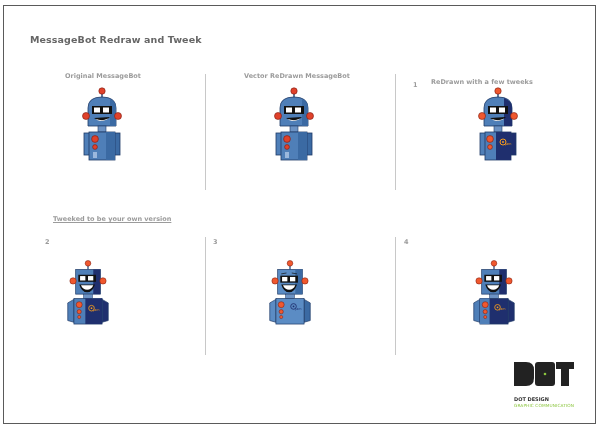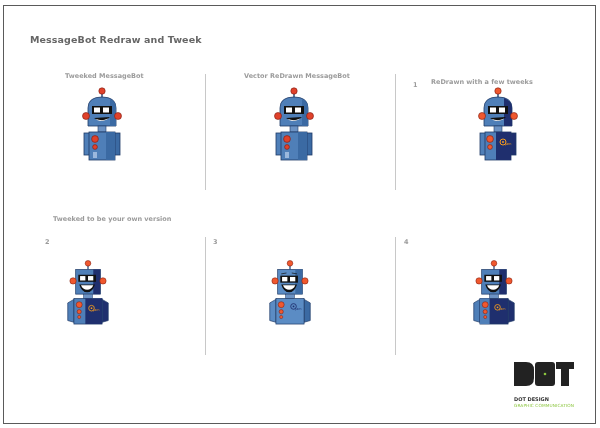--- a/index.html
+++ b/index.html
@@ -26,26 +26,26 @@
     .logo-name { font-size: 5px; font-weight: bold; color: #333; margin-top: 6px; }
     .logo-sub { font-size: 4.3px; color: #8cc63f; margin-top: 1px; letter-spacing: 0.1px; }
   </style>
 </head>
 <body>
 
 <div class="frame"></div>
 
 <div class="title">MessageBot Redraw and Tweek</div>
 
-<div class="caption" style="left:65px; top:72px;">Tweeked MessageBot</div>
+<div class="caption" style="left:65px; top:72px;">Original MessageBot</div>
 <div class="caption" style="left:244px; top:72px;text-align:right;">Vector ReDrawn MessageBot</div>
 <div class="caption" style="left:431px; top:70px;margin-top:8px;">ReDrawn with a few tweeks</div>
 <div class="num" style="left:413px; top:81px;">1</div>
 
-<div class="caption" style="left:53px; top:215px;">Tweeked to be your own version</div>
+<div class="caption" style="left:53px; top:215px;text-decoration:underline;">Tweeked to be your own version</div>
 <div class="num" style="left:45px; top:238px;">2</div>
 <div class="num" style="left:213px; top:238px;">3</div>
 <div class="num" style="left:404px; top:238px;">4</div>
 
 <div class="divider" style="left:205px; top:74px; height:116px;"></div>
 <div class="divider" style="left:395px; top:74px; height:116px;"></div>
 <div class="divider" style="left:205px; top:237px; height:118px;"></div>
 <div class="divider" style="left:395px; top:237px; height:118px;"></div>
 
 <svg class="robot" style="left:80px; top:86px;" viewBox="0 0 44 86">

